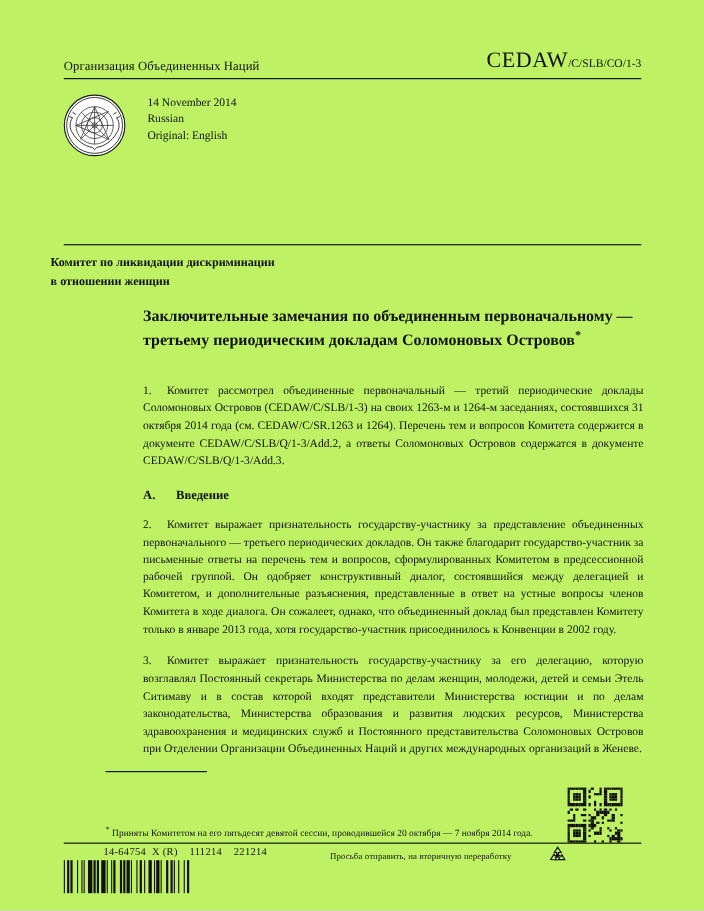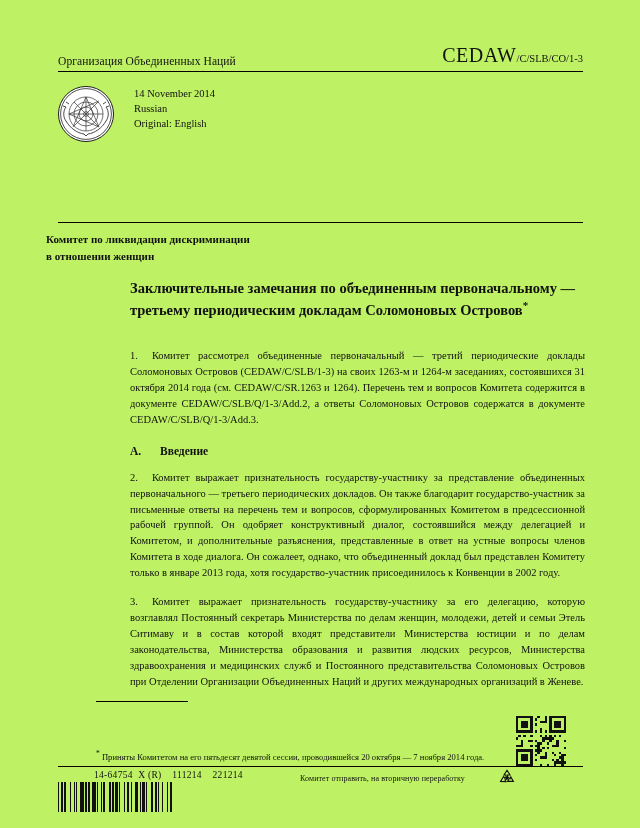--- a/index.html
+++ b/index.html
@@ -632,21 +632,21 @@
           <span class="on"></span>
           <span></span>
           <span></span>
           <span class="on"></span>
           <span></span>
         </div>
     </div>
 
     <div class="bottom-rule"></div>
     <div class="jobnum">14-64754  X (R)    111214    221214</div>
-    <div class="recycle-text">Комитет отправить, на вторичную переработку</div>
+    <div class="recycle-text">Просьба отправить, на вторичную переработку</div>
     <div class="recycle-icon">
       <svg width="20" height="20" viewBox="0 0 20 20" aria-hidden="true">
         <g fill="none" stroke="#111" stroke-width="1.1">
           <path d="M10 3.2 L13 8 L10.6 8 L10.6 11 L9 11 L9 8 L7 8 Z"></path>
           <path d="M3.6 14.4 L6.6 9.5 L7.8 11.3 L10 10.1 L10.8 11.5 L8 13 L9 14.6 Z"></path>
           <path d="M16.4 14.4 L10.6 14.4 L11.8 12.6 L9.4 11.2 L10.2 9.8 L13.2 11.6 L13.8 9.9 Z"></path>
         </g>
       </svg>
     </div>
 

